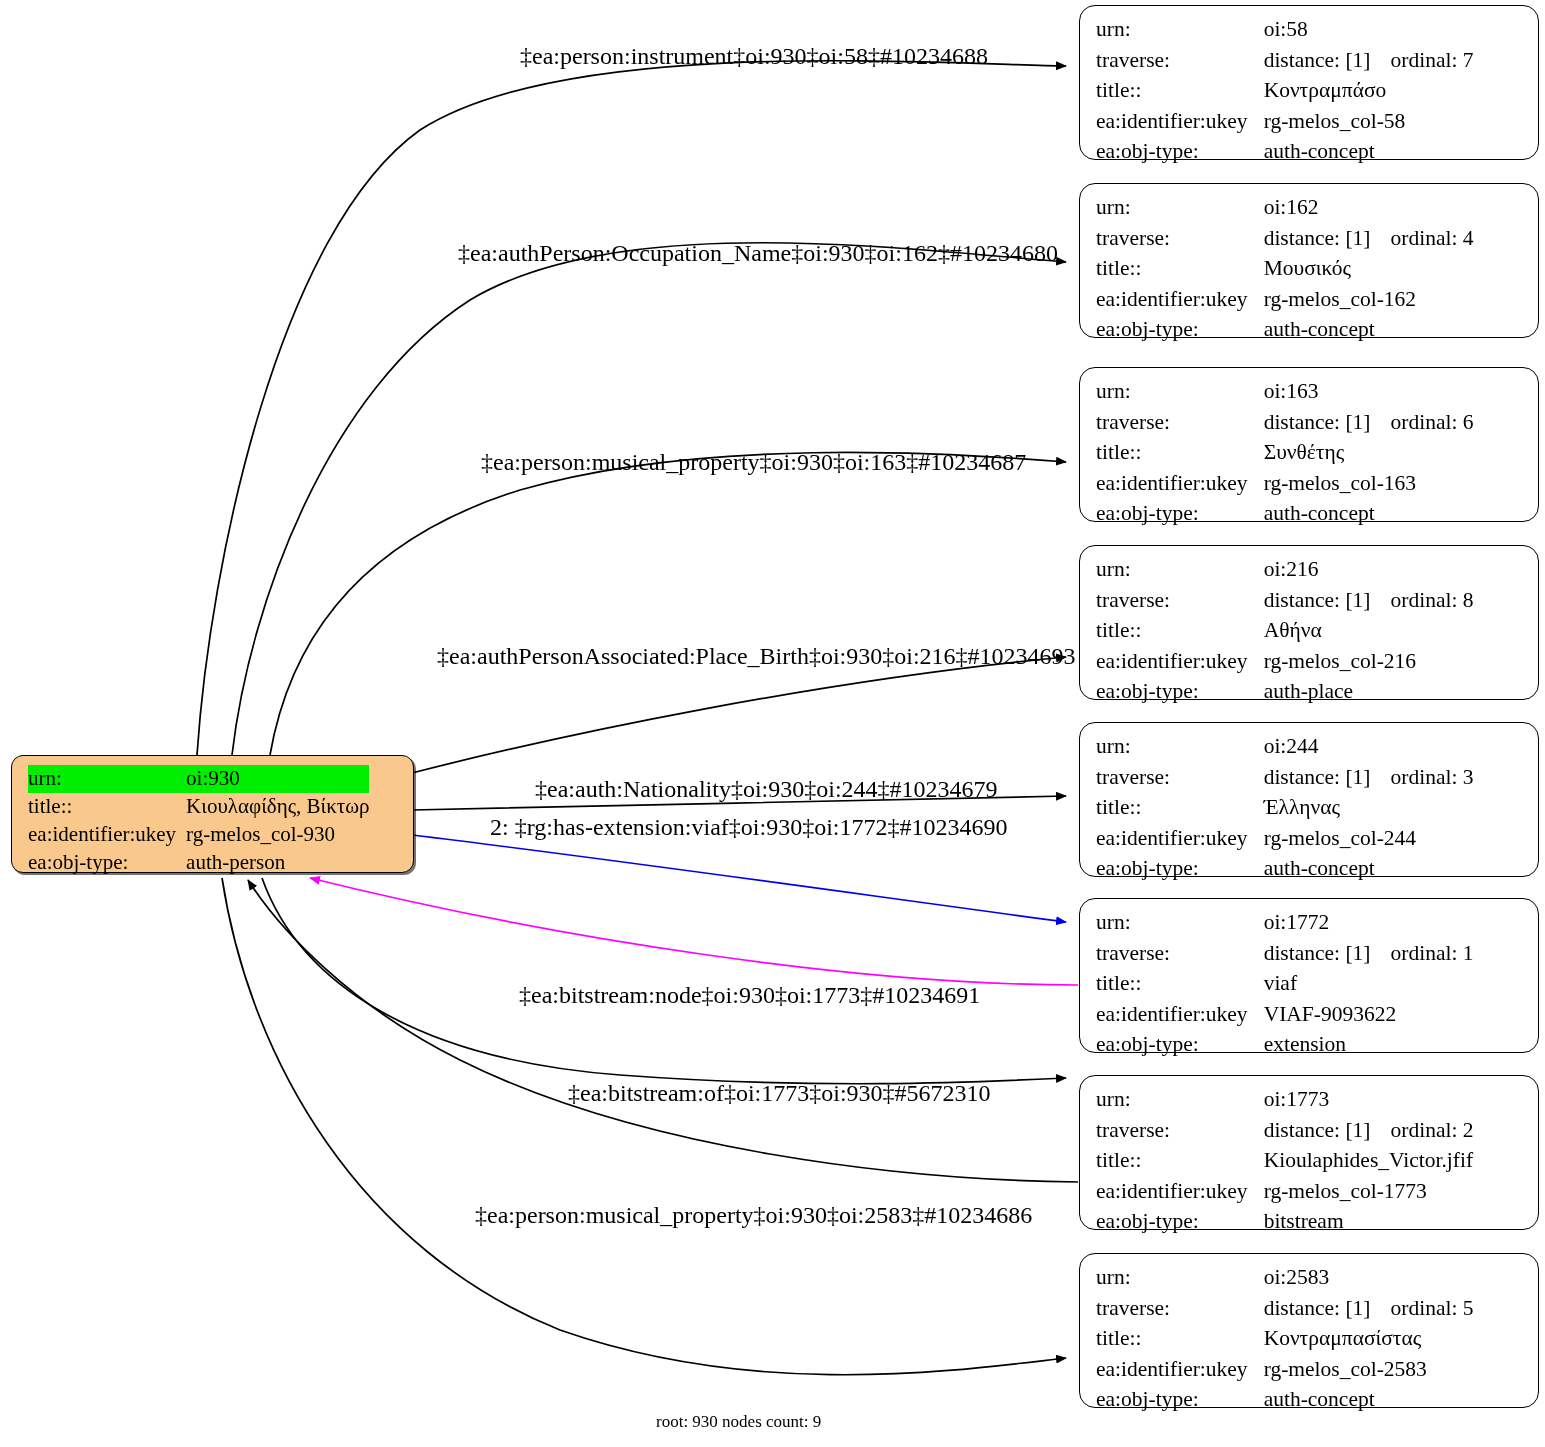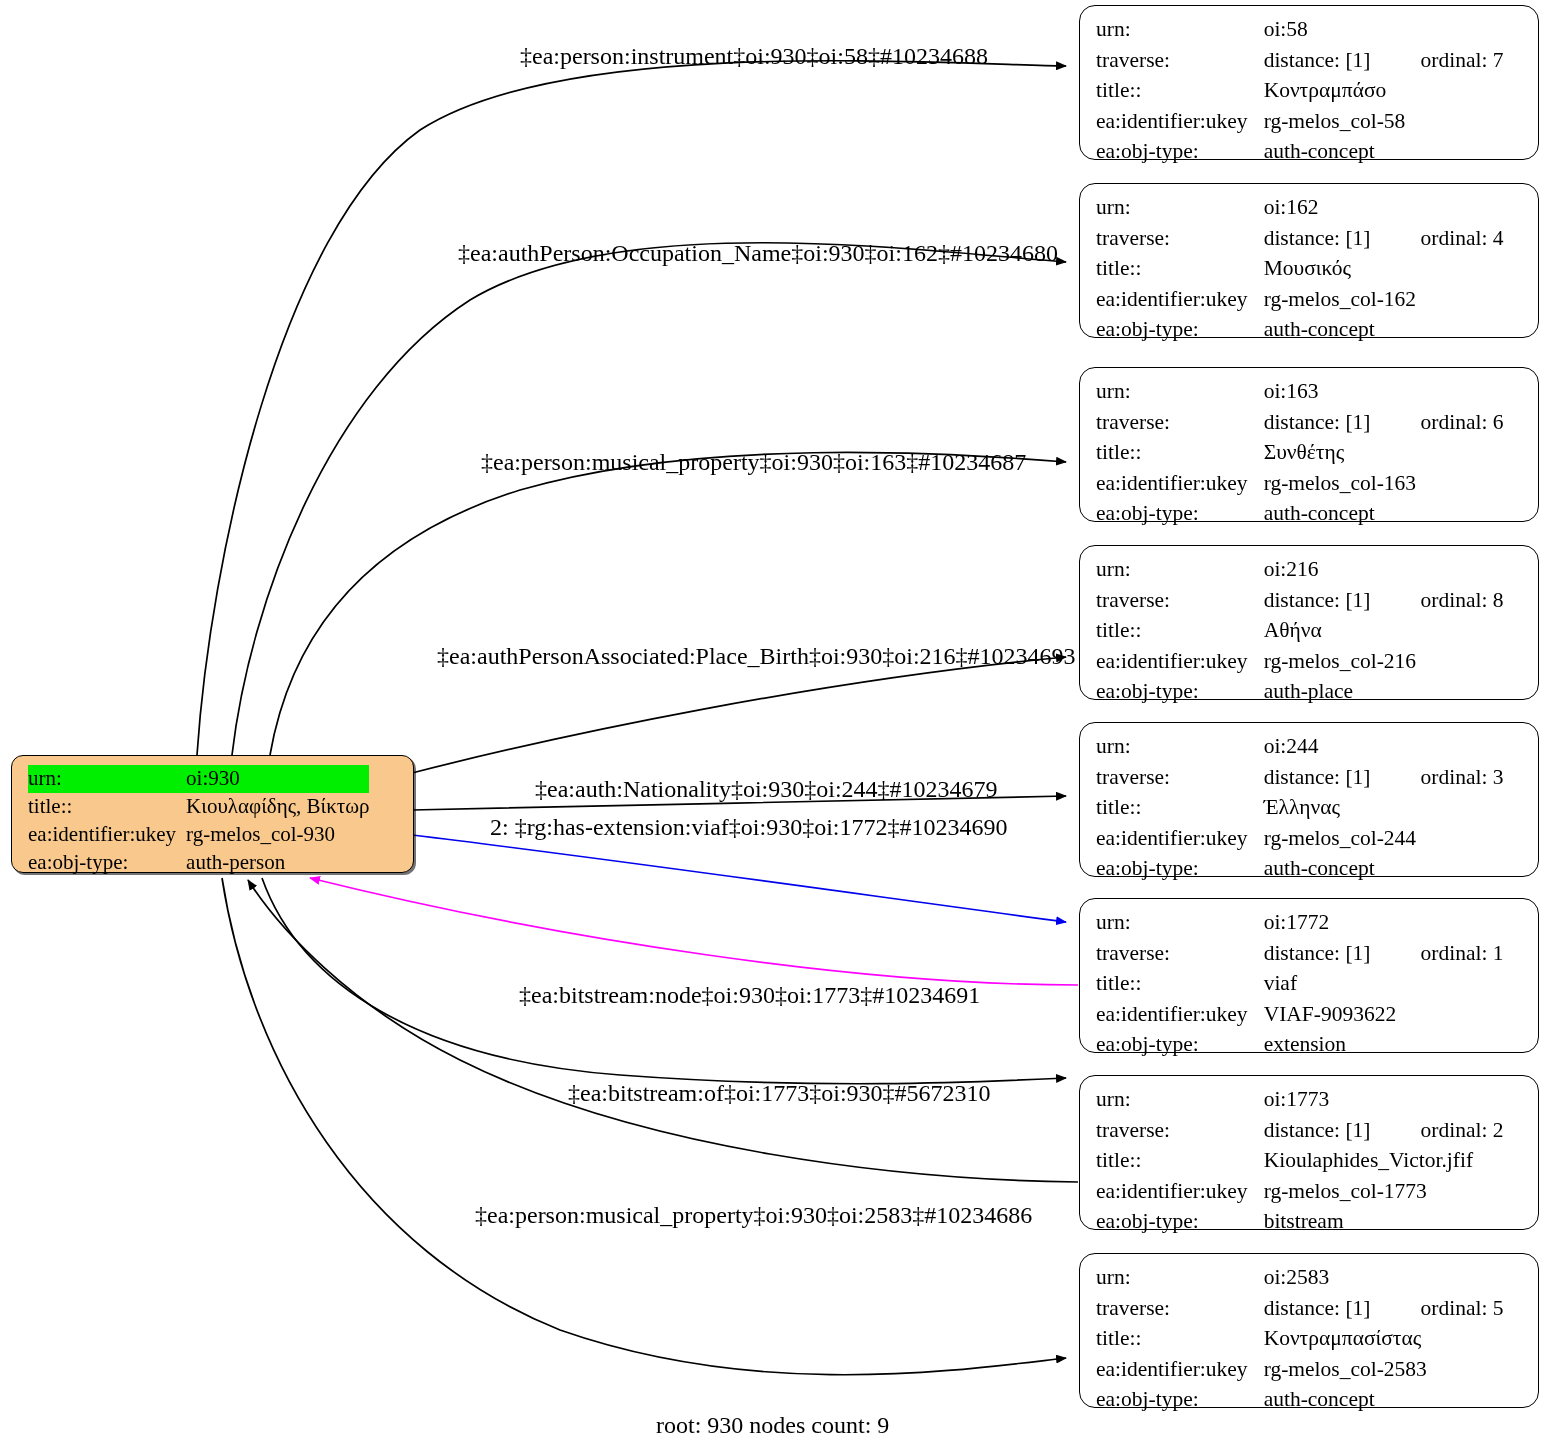--- a/index.html
+++ b/index.html
@@ -53,32 +53,32 @@
     padding-right: 16px;
   }
   .root-box table.kv td {
     font-size: 21px;
     padding: 3px 0 4px 0;
   }
   .root-box table.kv td.k { padding-right: 10px; }
   .hl { background: #00ee00; }
   .ord {
     display: inline-block;
-    margin-left: 50px;
+    margin-left: 20px;
   }
   .edge-label {
     position: absolute;
     font-size: 24px;
     color: #000000;
     white-space: nowrap;
     line-height: 1;
   }
   .caption {
     position: absolute;
-    font-size: 24px;
+    font-size: 17px;
     color: #000000;
     white-space: nowrap;
   }
 </style>
 </head>
 <body>
 
 <div id="canvas">
 
   <svg class="edge-layer" viewBox="0 0 1545 1447">

